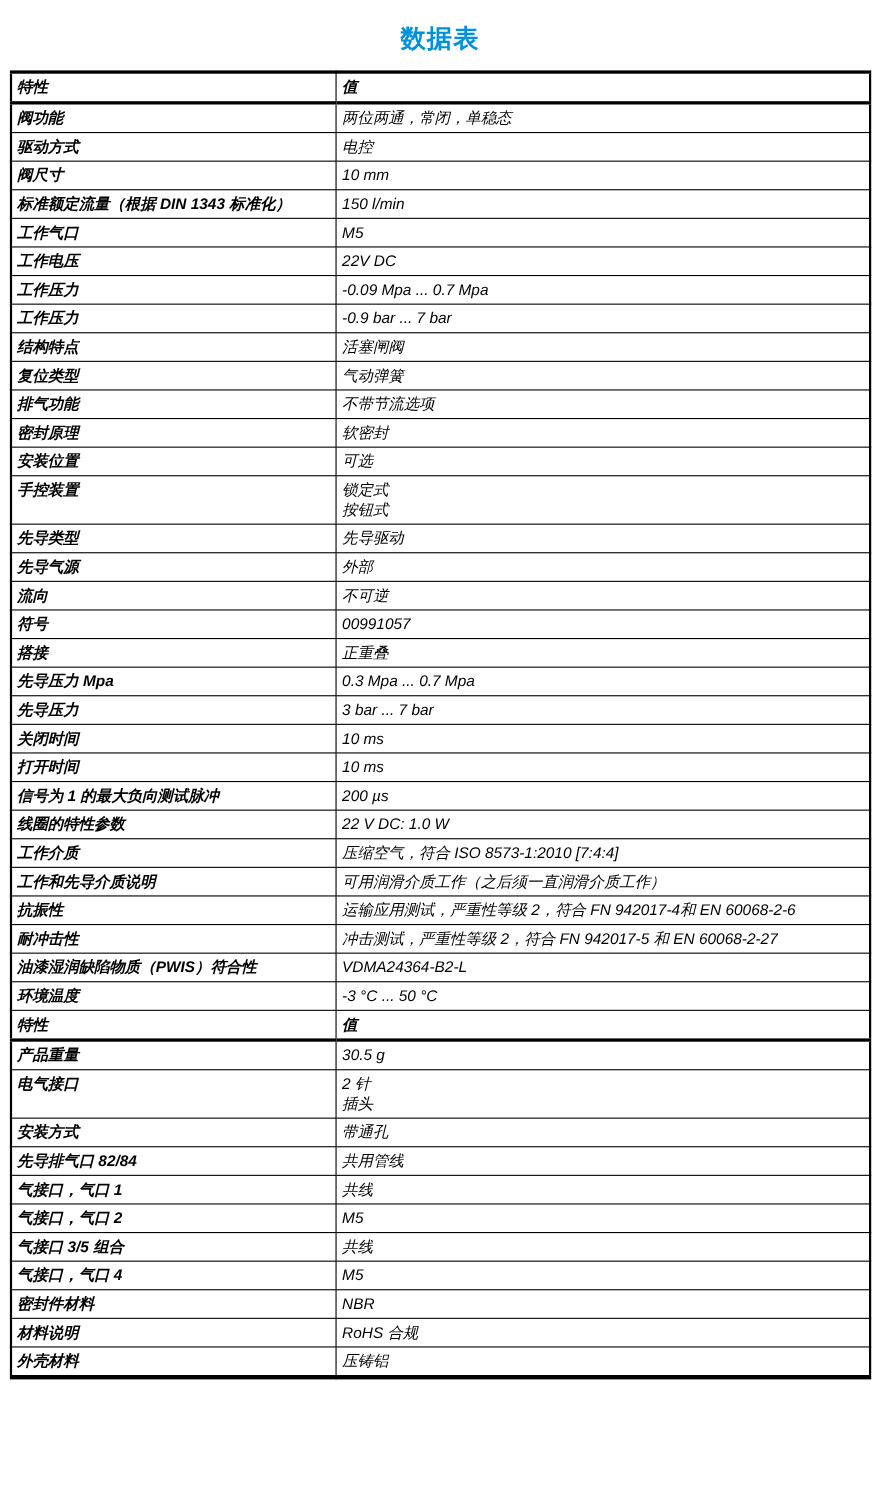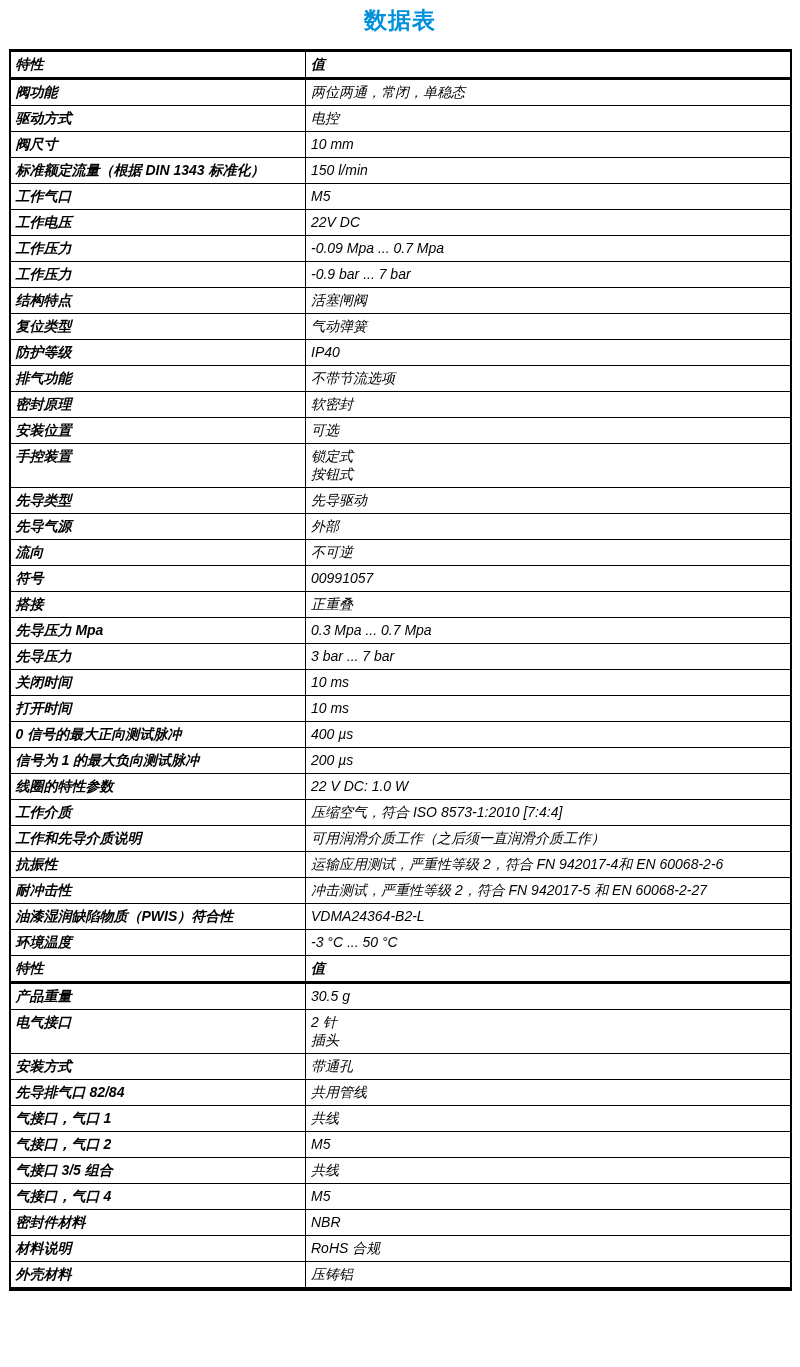--- a/index.html
+++ b/index.html
@@ -6,21 +6,21 @@
   html, body {
     margin: 0; padding: 0;
     background: #ffffff;
     width: 800px;
     font-family: "Liberation Sans", "DejaVu Sans", sans-serif;
     color: #000;
   }
   .page {
     width: 800px;
     min-height: 1367px;
-    padding-top: 5px;
+    padding-top: 20px;
   }
   .page-title {
     text-align: center;
     color: #0091dc;
     font-size: 23px;
     font-weight: bold;
     margin: 0 0 13px 0;
     letter-spacing: 1px;
   }
   table.datasheet {
@@ -133,26 +133,20 @@
           </td>
   </tr>
 
   <tr>
     <td class="property-cell">复位类型</td>
     <td class="value-cell">
             <div class="value-line">气动弹簧</div>
           </td>
   </tr>
 
-  <tr>
-    <td class="property-cell">防护等级</td>
-    <td class="value-cell">
-            <div class="value-line">IP40</div>
-          </td>
-  </tr>
 
   <tr>
     <td class="property-cell">排气功能</td>
     <td class="value-cell">
             <div class="value-line">不带节流选项</div>
           </td>
   </tr>
 
   <tr>
     <td class="property-cell">密封原理</td>
@@ -232,26 +226,20 @@
           </td>
   </tr>
 
   <tr>
     <td class="property-cell">打开时间</td>
     <td class="value-cell">
             <div class="value-line">10 ms</div>
           </td>
   </tr>
 
-  <tr>
-    <td class="property-cell">0 信号的最大正向测试脉冲</td>
-    <td class="value-cell">
-            <div class="value-line">400 µs</div>
-          </td>
-  </tr>
 
   <tr>
     <td class="property-cell">信号为 1 的最大负向测试脉冲</td>
     <td class="value-cell">
             <div class="value-line">200 µs</div>
           </td>
   </tr>
 
   <tr>
     <td class="property-cell">线圈的特性参数</td>

